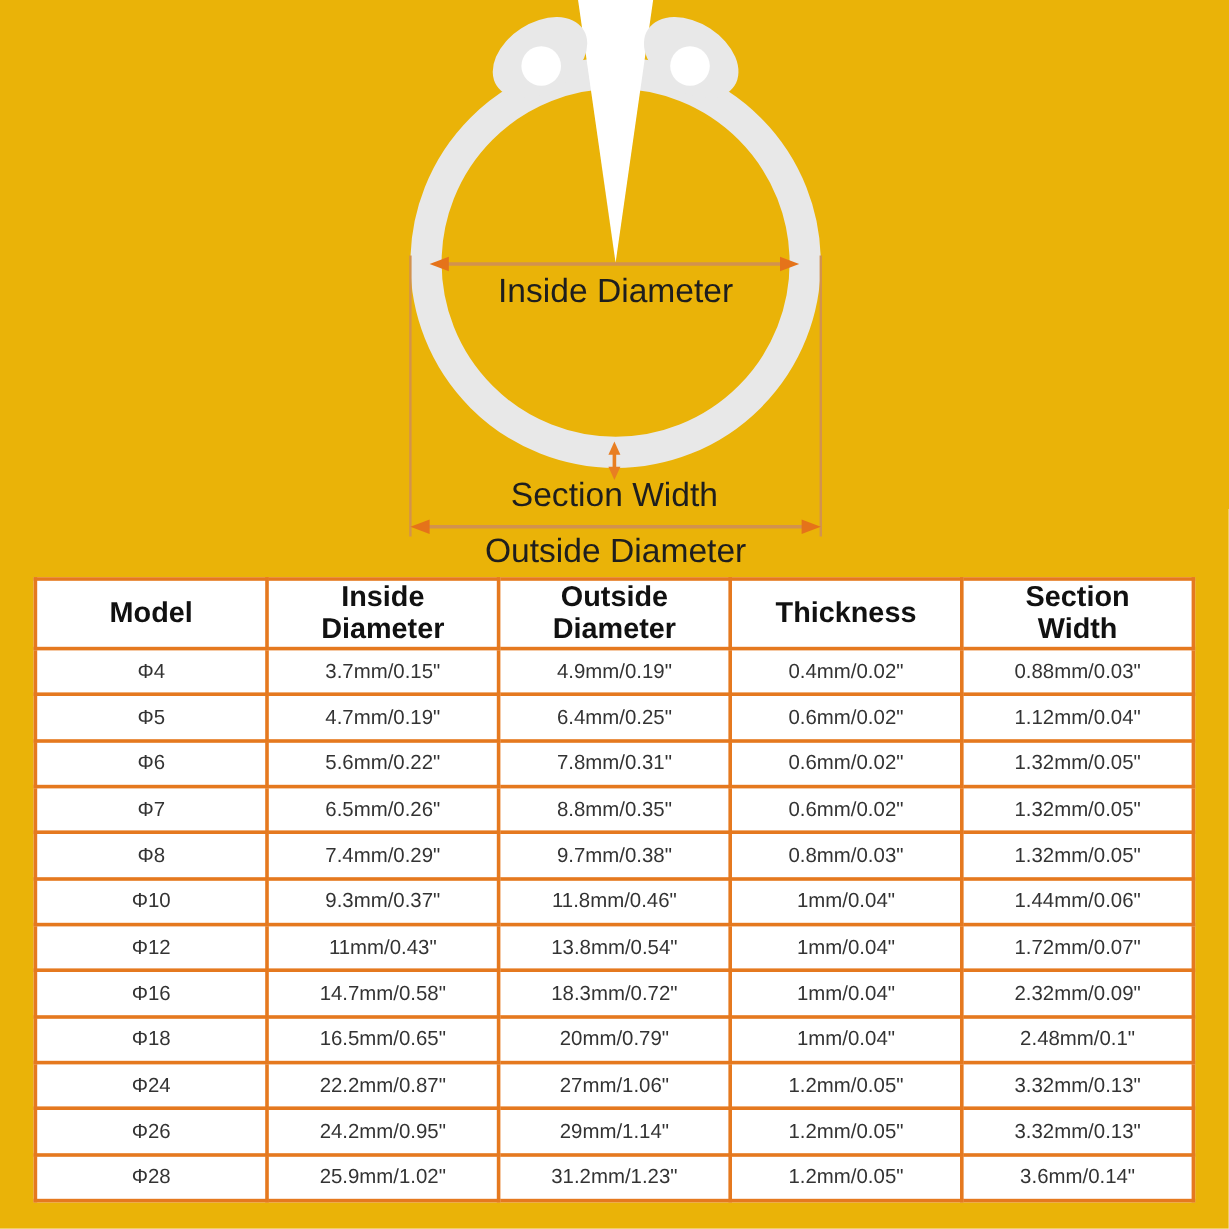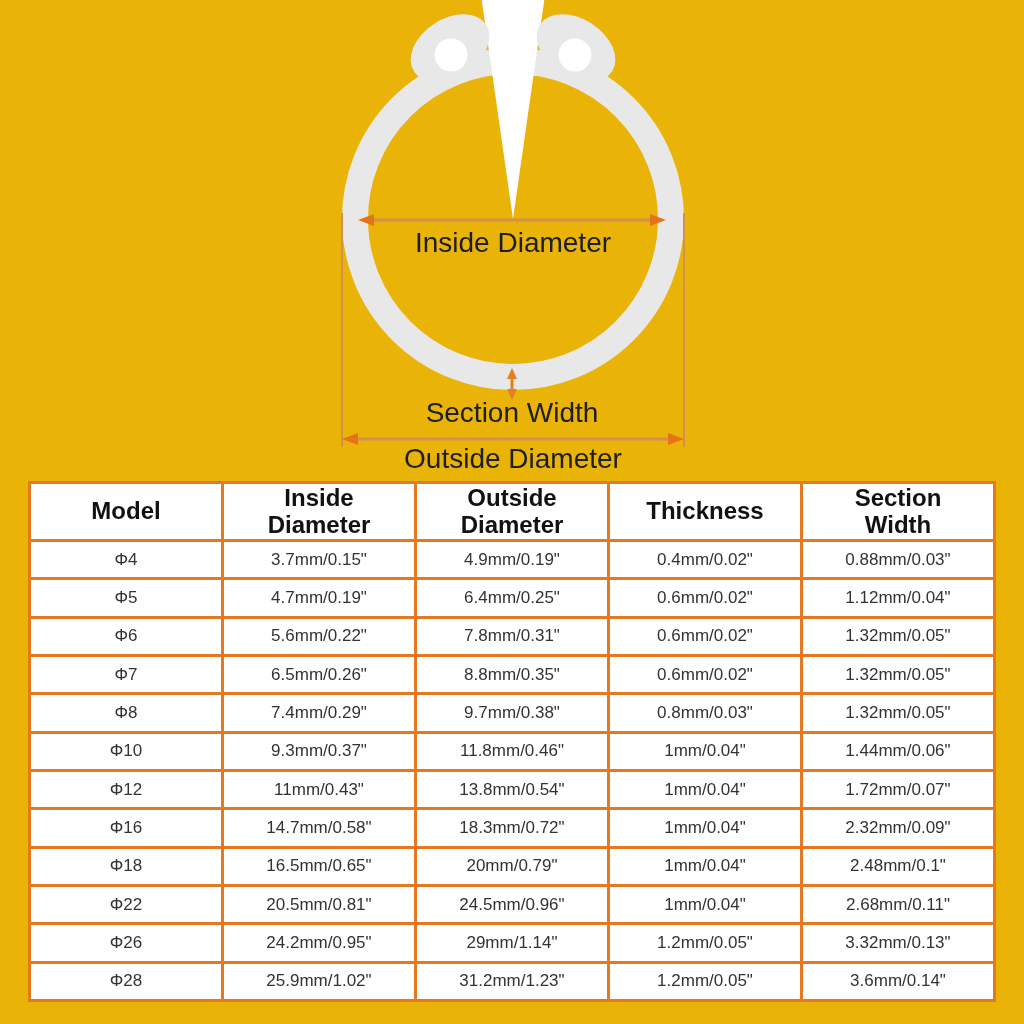--- a/index.html
+++ b/index.html
@@ -200,25 +200,25 @@
             <td>2.32mm/0.09"</td>
           </tr>
           <tr>
             <td>Φ18</td>
             <td>16.5mm/0.65"</td>
             <td>20mm/0.79"</td>
             <td>1mm/0.04"</td>
             <td>2.48mm/0.1"</td>
           </tr>
           <tr>
-            <td>Φ22</td>
-            <td>20.5mm/0.81"</td>
-            <td>24.5mm/0.96"</td>
-            <td>1mm/0.04"</td>
-            <td>2.68mm/0.11"</td>
+            <td>Φ24</td>
+            <td>22.2mm/0.87"</td>
+            <td>27mm/1.06"</td>
+            <td>1.2mm/0.05"</td>
+            <td>3.32mm/0.13"</td>
           </tr>
           <tr>
             <td>Φ26</td>
             <td>24.2mm/0.95"</td>
             <td>29mm/1.14"</td>
             <td>1.2mm/0.05"</td>
             <td>3.32mm/0.13"</td>
           </tr>
           <tr>
             <td>Φ28</td>

